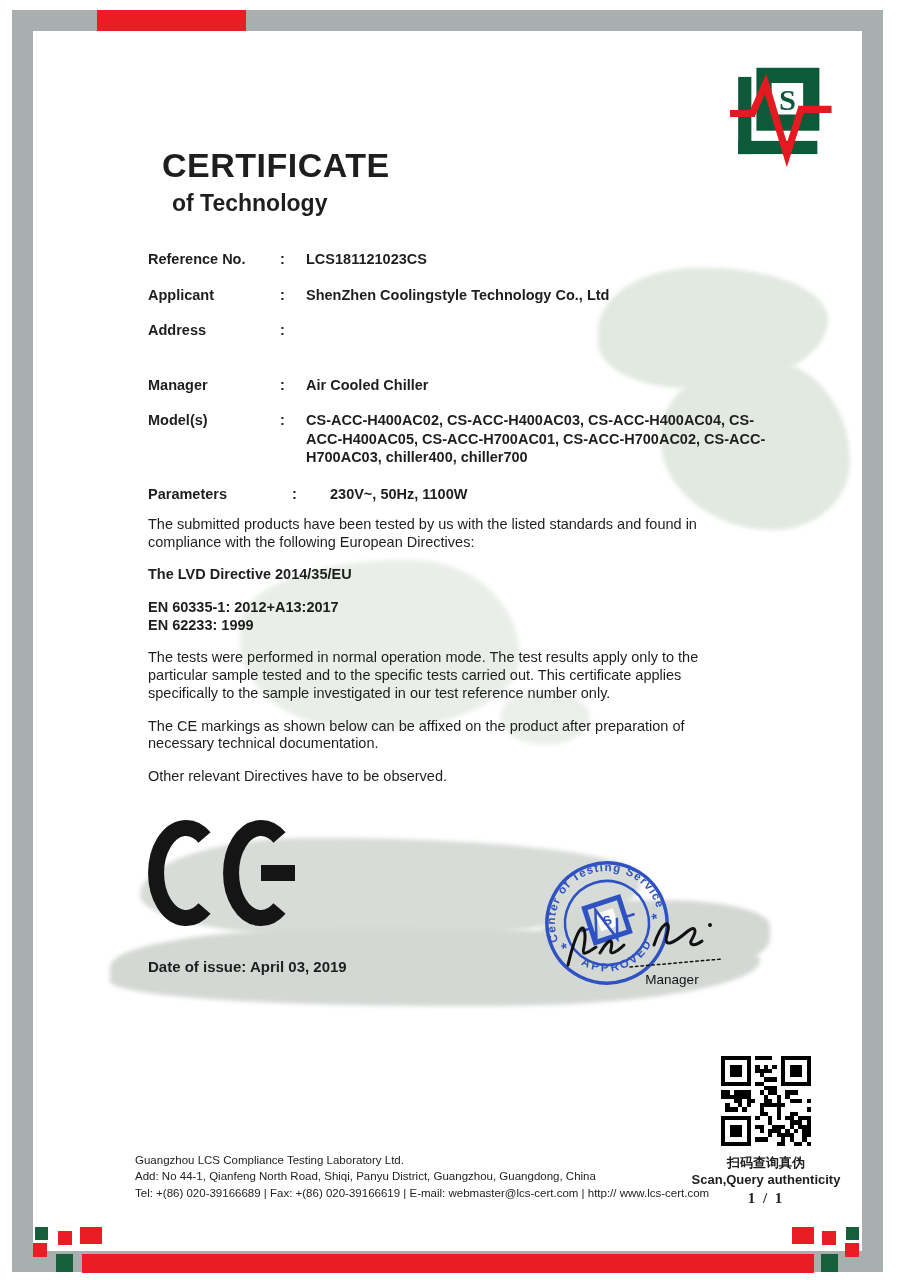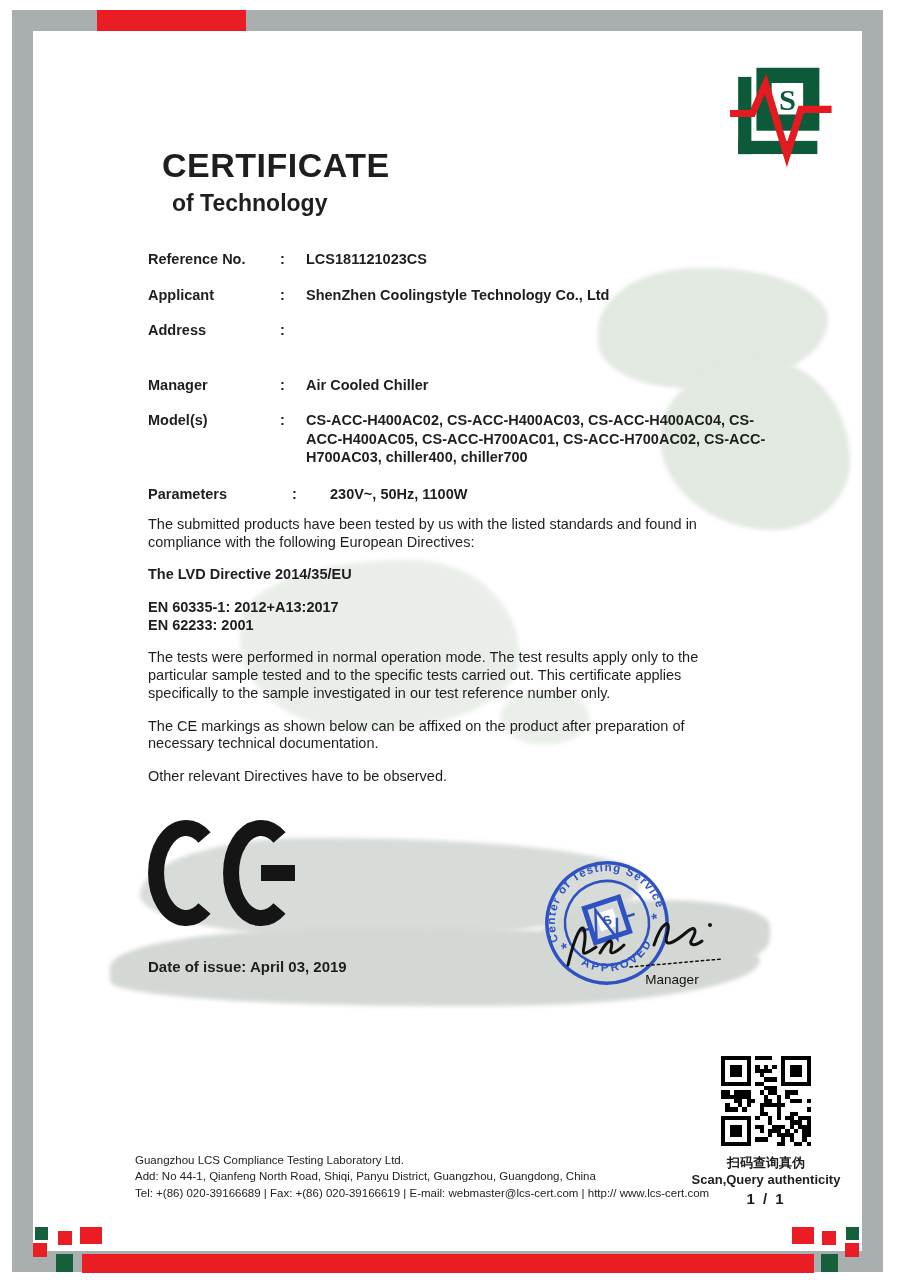--- a/index.html
+++ b/index.html
@@ -56,21 +56,21 @@
   
   .date-line { left:148px; top:958px; font-size:15px; font-weight:bold; }
 
   
   .stamp-wrap { left:532px; top:843px; width:212px; height:162px; }
 
   
   .qr-block { left:676px; top:1056px; width:180px; text-align:center; }
   .qr-caption-zh { font-size:13px; font-weight:bold; margin-top:4px; }
   .qr-caption-en { font-size:13px; font-weight:bold; }
-  .page-indicator { font-size:15px; font-weight:bold; letter-spacing:2px; margin-top:3px; }
+  .page-indicator { font-size:15px; font-weight:bold; letter-spacing:2px; margin-top:3px;font-family:Liberation Serif, serif; }
 
   
   .footer { left:135px; top:1152px; width:620px; font-size:11.5px; line-height:1.42; color:#222; }
 </style>
 </head>
 <body>
 
 <div class="page">
 
   <div class="wm wm1"></div>
@@ -145,21 +145,21 @@
       <span class="field-value">230V~, 50Hz, 1100W</span>
     </div>
   </div>
 
   <div class="content paras">
     <p>The submitted products have been tested by us with the listed standards and found in compliance with the following European Directives:</p>
     <p class="bold">The LVD Directive 2014/35/EU</p>
     <p class="standards" style="margin-bottom:14px;">
       </p>
       <div class="bold">EN 60335-1: 2012+A13:2017</div>
-      <div class="bold" style="margin-bottom:14px;">EN 62233: 2001</div>
+      <div class="bold" style="margin-bottom:14px;">EN 62233: 1999</div>
     <p></p>
     <p>The tests were performed in normal operation mode. The test results apply only to the particular sample tested and to the specific tests carried out. This certificate applies specifically to the sample investigated in our test reference number only.</p>
     <p>The CE markings as shown below can be affixed on the product after preparation of necessary technical documentation.</p>
     <p>Other relevant Directives have to be observed.</p>
   </div>
 
   <div class="content ce-wrap">
     <svg width="160" height="122" viewBox="0 0 160 120">
       <path d="M 58.5 24.5 A 30 45 0 1 0 58.5 95.5" fill="none" stroke="#151515" stroke-width="16"></path>
       <path d="M 133.5 24.5 A 30 45 0 1 0 133.5 95.5" fill="none" stroke="#151515" stroke-width="16"></path>

